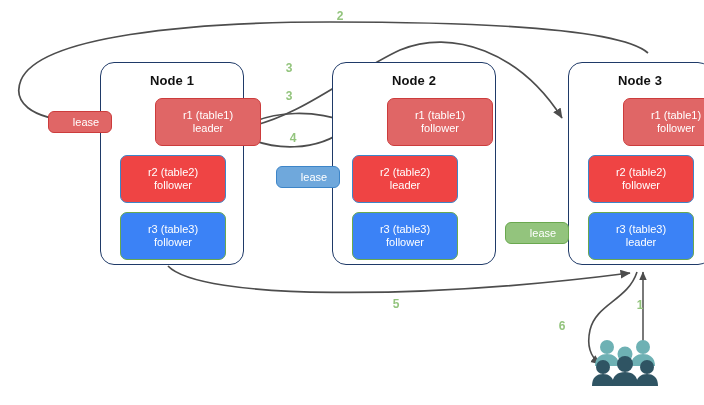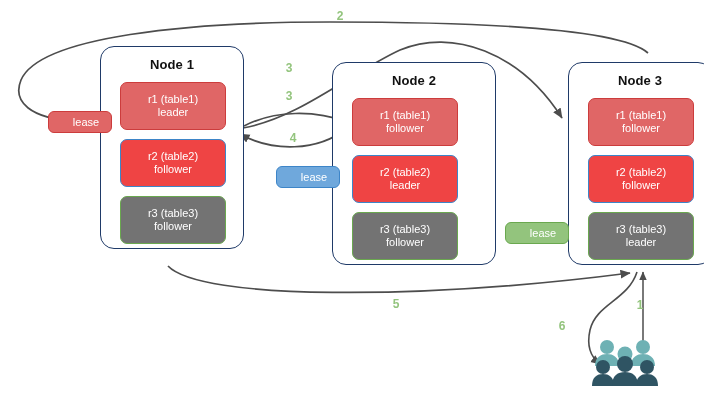--- a/index.html
+++ b/index.html
@@ -54,23 +54,23 @@
     display: flex;
     flex-direction: column;
     align-items: center;
     justify-content: center;
     color: #ffffff;
     font-size: 11px;
     line-height: 13.5px;
     text-align: center;
   }
   .replica .line { display: block; }
-  .rep-red   { background: #e06666; border: 1.4px solid #cc3c3c; }
+  .rep-red   { background: #e06666; border: 1.4px solid #cc3c3c; margin-left: 35px; }
   .rep-blue  { background: #ef4444; border: 1.4px solid #3d85c8; }
-  .rep-green { background: #737373; border: 1.4px solid #6aa84f; }
+  .rep-green { background: #3b82f6; border: 1.4px solid #6aa84f; }
   .rep-r1 { top: 35px; }
   .rep-r2 { top: 92px; }
   .rep-r3 { top: 149px; }
 
   .lease {
     position: absolute;
     box-sizing: border-box;
     width: 64px;
     height: 22px;
     border-radius: 6px;
@@ -121,21 +121,21 @@
 
     <path d="M 347,128 C 318,152 272,152 240,134" fill="none" stroke="#4d4d4d" stroke-width="1.7" marker-end="url(#arrowhead)"></path>
 
     <path d="M 168,266 C 200,300 420,300 630,273" fill="none" stroke="#4d4d4d" stroke-width="1.7" marker-end="url(#arrowhead)"></path>
 
     <path d="M 643,345 L 643,272" fill="none" stroke="#4d4d4d" stroke-width="1.5" marker-end="url(#arrowhead)"></path>
 
     <path d="M 637,272 C 628,300 596,304 590,330 C 586,348 592,358 600,364" fill="none" stroke="#4d4d4d" stroke-width="1.6" marker-end="url(#arrowhead)"></path>
   </svg>
 
-  <div class="node-box" style="left:100px; top:46px; width:144px; height:203px;">
+  <div class="node-box" style="left:100px; top:62px; width:144px; height:203px;">
     <div class="node-title">Node 1</div>
     <div class="replica rep-red rep-r1">
       <span class="line">r1 (table1)</span>
       <span class="line">leader</span>
     </div>
     <div class="replica rep-blue rep-r2">
       <span class="line">r2 (table2)</span>
       <span class="line">follower</span>
     </div>
     <div class="replica rep-green rep-r3">

